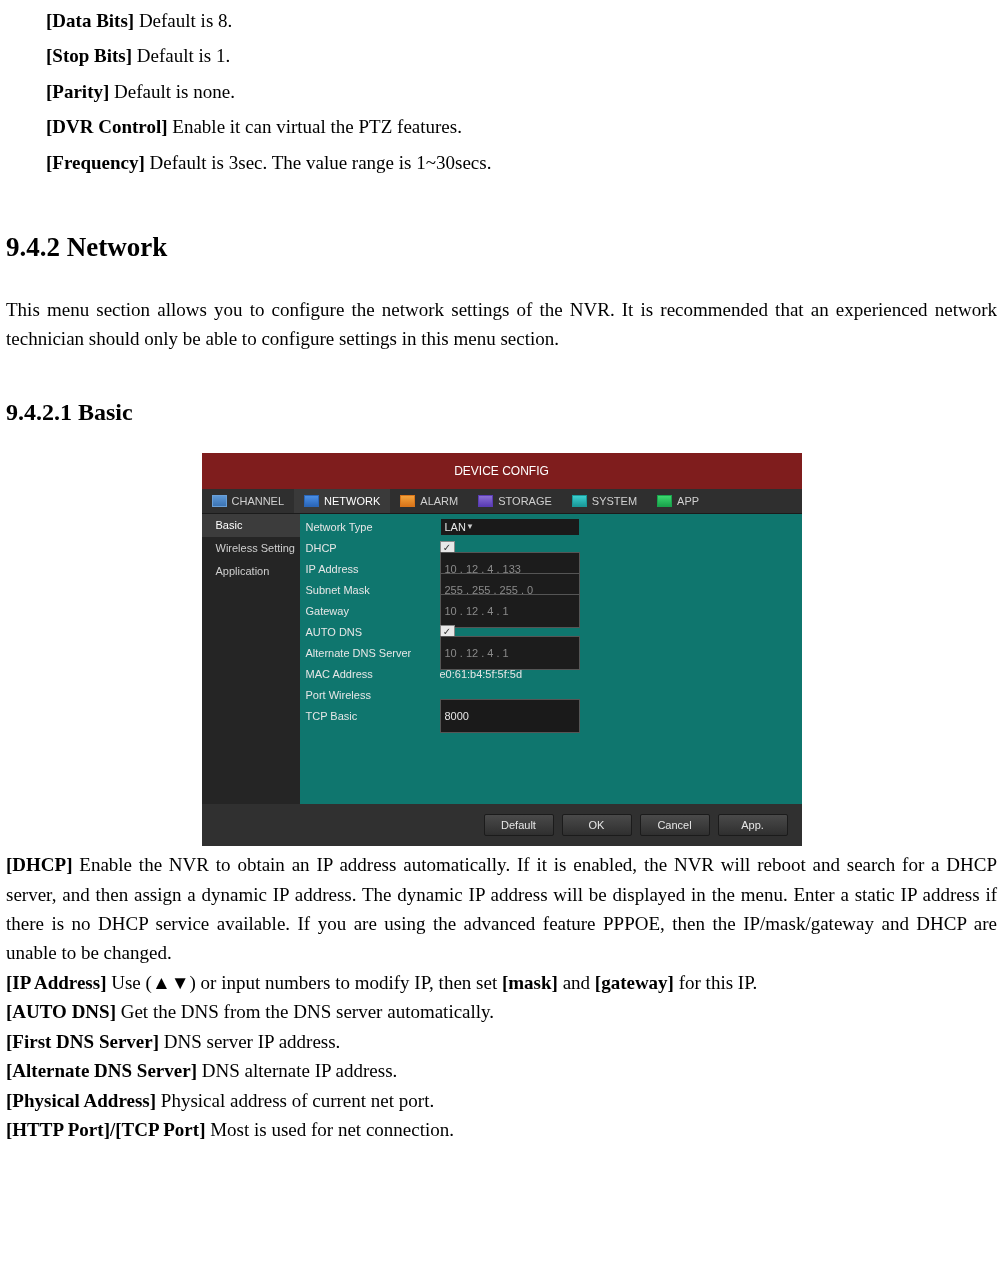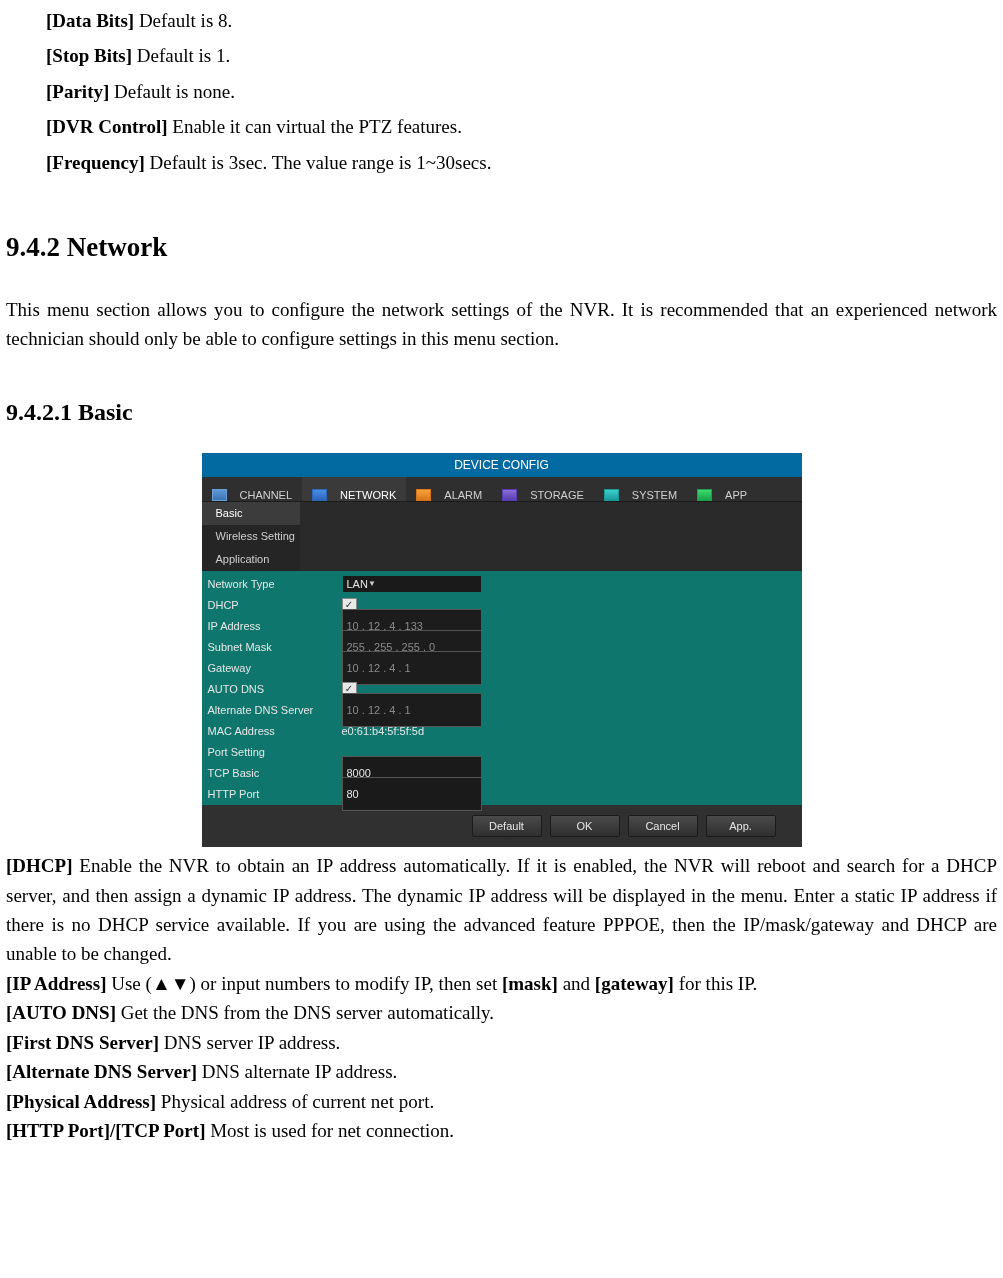--- a/index.html
+++ b/index.html
@@ -23,51 +23,51 @@
   .shot {
     width: 600px;
     background: #2a2a2a;
     color: #e6e6e6;
     font-family: Arial, Helvetica, sans-serif;
     font-size: 11px;
     line-height: 1;
     user-select: none;
   }
   .shot-title {
-    background: #0369a1;
+    background: #7f1d1d;
     color: #fff;
     text-align: center;
     font-size: 12px;
-    padding: 6px 0;
+    padding: 12px 0;
   }
   .shot-tabs {
     display: flex;
     background: #2f2f2f;
     height: 24px;
     align-items: center;
     border-bottom: 1px solid #1b1b1b;
   }
   .shot-tab {
     display: flex;
-    align-items: flex-end;
-    gap: 13px;
+    align-items: center;
+    gap: 5px;
     padding: 0 10px;
     height: 100%;
     color: #d0d0d0;
     font-size: 11px;
   }
   .shot-tab.active { background:#3a3a3a; color:#fff; }
   .icon-box { width:13px; height:10px; display:inline-block; border:1px solid #6aa0d8; background:linear-gradient(#5d98d6,#3c74b4); }
   .icon-orange { background:linear-gradient(#f5a33c,#d9751a); border-color:#d9751a; }
   .icon-purple { background:linear-gradient(#8a6fd6,#5a3cb4); border-color:#5a3cb4; }
   .icon-teal { background:linear-gradient(#3ccfcf,#1a9999); border-color:#1a9999; }
   .icon-green { background:linear-gradient(#3cd96f,#1aa34c); border-color:#1aa34c; }
   .icon-blue2 { background:linear-gradient(#4a8fe6,#2b66b8); border-color:#2b66b8; }
 
-  .shot-body { display:flex; min-height:290px;flex-direction:column; }
+  .shot-body { display:flex; min-height:290px; }
   .sidebar { width:98px; background:#252525; }
   .side-item { padding:6px 0 6px 14px; font-size:11px; color:#cfcfcf; }
   .side-item.active { background:#3c3c3c; color:#fff; }
 
   .form-area { flex:1; background:#0f766e; padding:3px 0 0 4px; }
   .frow { display:flex; align-items:center; height:20px; margin-bottom:1px; }
   .flabel { width:134px; color:#e6e6e6; font-size:11px; padding-left:2px; }
   .fval { }
   .select {
     width:130px; height:16px; background:#1a1a1a; border:1px solid #0f766e;
@@ -79,21 +79,21 @@
     display:flex; align-items:center; justify-content:center; font-size:10px; color:#333;
   }
   .ipfield, .txtfield {
     width:130px; height:16px; border:1px solid #555; background:#1c1c1c;
     color:#8a8a8a; font-size:11px; padding:8px 4px; display:flex; align-items:center;
     gap:2px; white-space:nowrap;
   }
   .txtfield.enabled { color:#e6e6e6; background:#1a1a1a; }
   .macval { color:#e6e6e6; font-size:11px; }
 
-  .shot-footer { display:flex; justify-content:flex-end; gap:8px; padding:10px 26px; background:#303030; }
+  .shot-footer { display:flex; justify-content:flex-end; gap:8px; padding:10px 14px; background:#303030; }
   .btn {
     min-width:52px; height:20px; background:linear-gradient(#4a4a4a,#2f2f2f);
     border:1px solid #1b1b1b; color:#e6e6e6; font-size:11px;
     display:flex; align-items:center; justify-content:center; padding:0 8px;
     border-radius:2px;
   }
 
   .bodypara { margin-top:0; }
   .bodypara .label { font-weight:bold; }
 </style>
@@ -205,32 +205,26 @@
             <div class="flabel">Alternate DNS Server</div>
           <div class="fval">
               <div class="ipfield">10   . 12   . 4   . 1</div>
             </div>
           </div>
         <div class="frow">
             <div class="flabel">MAC Address</div>
           <div class="fval"><span class="macval">e0:61:b4:5f:5f:5d</span></div>
           </div>
         <div class="frow">
-            <div class="flabel">Port Setting</div>
+            <div class="flabel">Port Wireless</div>
           </div>
         <div class="frow">
             <div class="flabel">TCP Basic</div>
           <div class="fval">
               <div class="txtfield enabled">8000</div>
-            </div>
-          </div>
-        <div class="frow">
-            <div class="flabel">HTTP Port</div>
-          <div class="fval">
-              <div class="txtfield enabled">80</div>
             </div>
           </div>
       </div>
     </div>
     <div class="shot-footer">
       <div class="btn">Default</div>
       <div class="btn">OK</div>
       <div class="btn">Cancel</div>
       <div class="btn">App.</div>
     </div>

